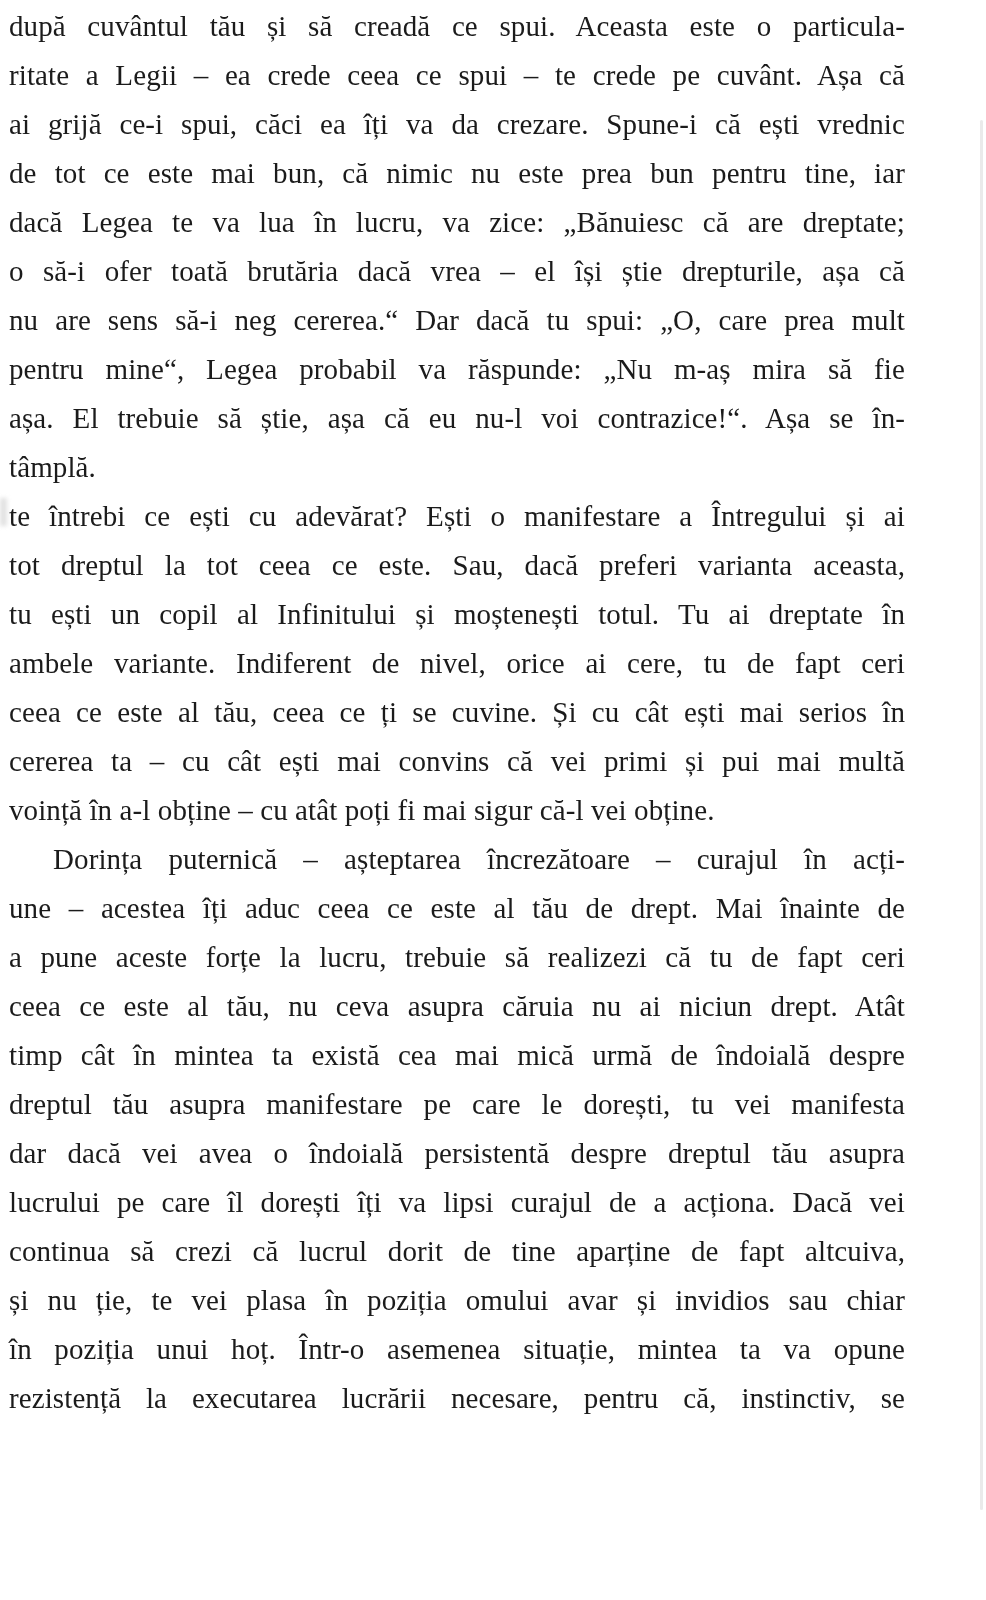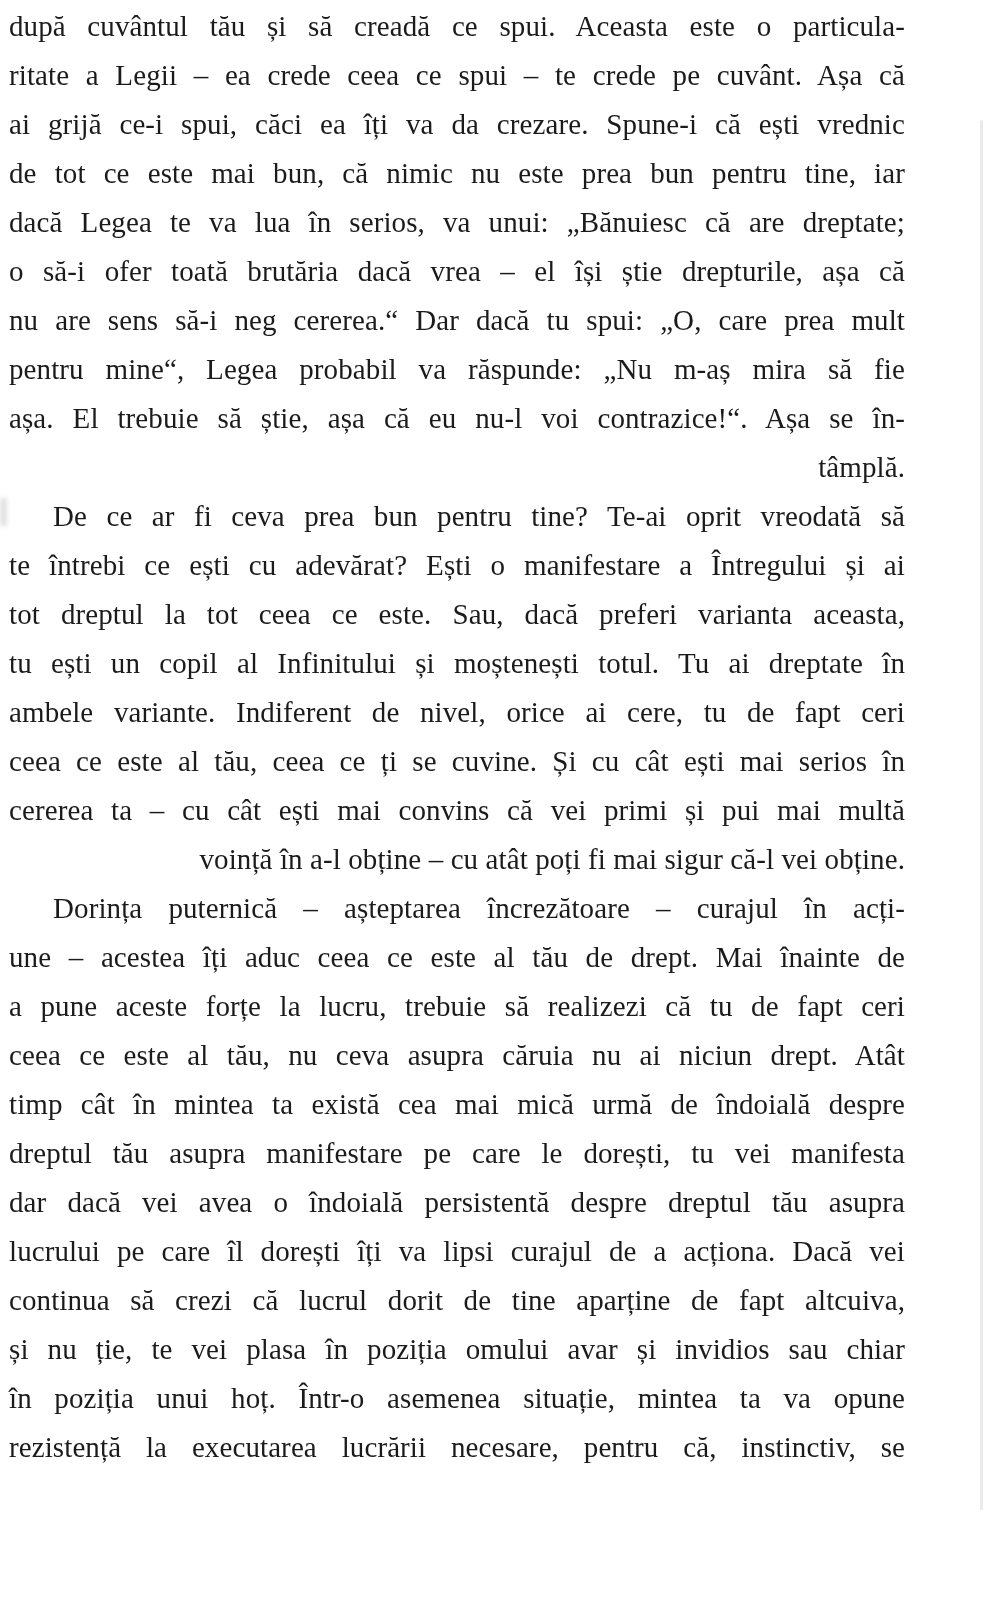--- a/index.html
+++ b/index.html
@@ -23,21 +23,21 @@
     position: absolute;
     left: 9px;
     top: 2px;
     width: 896px;
     font-size: 29px;
     line-height: 49px;
     letter-spacing: 0.1px;
   }
   .line {
     height: 49px;
-    text-align: right;
+    text-align: left;
     white-space: nowrap;
   }
   .line.force {
     white-space: normal;
     text-align: justify;
     text-align-last: justify;
   }
   .line.indent {
     text-indent: 44px;
   }
@@ -84,27 +84,26 @@
 </head>
 <body style="background: rgb(255, 255, 255);">
 
 <div class="page">
 
   <div class="text-block">
       <div class="line force">după cuvântul tău și să creadă ce spui. Aceasta este o particula-</div>
       <div class="line force">ritate a Legii – ea crede ceea ce spui – te crede pe cuvânt. Așa că</div>
       <div class="line force">ai grijă ce-i spui, căci ea îți va da crezare. Spune-i că ești vrednic</div>
       <div class="line force">de tot ce este mai bun, că nimic nu este prea bun pentru tine, iar</div>
-      <div class="line force">dacă Legea te va lua în serios, va unui: „Bănuiesc că are dreptate;</div>
+      <div class="line force">dacă Legea te va lua în lucru, va zice: „Bănuiesc că are dreptate;</div>
       <div class="line force">o să-i ofer toată brutăria dacă vrea – el își știe drepturile, așa că</div>
       <div class="line force">nu are sens să-i neg cererea.“ Dar dacă tu spui: „O, care prea mult</div>
       <div class="line force">pentru mine“, Legea probabil va răspunde: „Nu m-aș mira să fie</div>
       <div class="line force">așa. El trebuie să știe, așa că eu nu-l voi contrazice!“. Așa se în-</div>
       <div class="line">tâmplă.</div>
-      <div class="line force indent">De ce ar fi ceva prea bun pentru tine? Te-ai oprit vreodată să</div>
       <div class="line force">te întrebi ce ești cu adevărat? Ești o manifestare a Întregului și ai</div>
       <div class="line force">tot dreptul la tot ceea ce este. Sau, dacă preferi varianta aceasta,</div>
       <div class="line force">tu ești un copil al Infinitului și moștenești totul. Tu ai dreptate în</div>
       <div class="line force">ambele variante. Indiferent de nivel, orice ai cere, tu de fapt ceri</div>
       <div class="line force">ceea ce este al tău, ceea ce ți se cuvine. Și cu cât ești mai serios în</div>
       <div class="line force">cererea ta – cu cât ești mai convins că vei primi și pui mai multă</div>
       <div class="line">voință în a-l obține – cu atât poți fi mai sigur că-l vei obține.</div>
       <div class="line force indent">Dorința puternică – așteptarea încrezătoare – curajul în acți-</div>
       <div class="line force">une – acestea îți aduc ceea ce este al tău de drept. Mai înainte de</div>
       <div class="line force">a pune aceste forțe la lucru, trebuie să realizezi că tu de fapt ceri</div>

